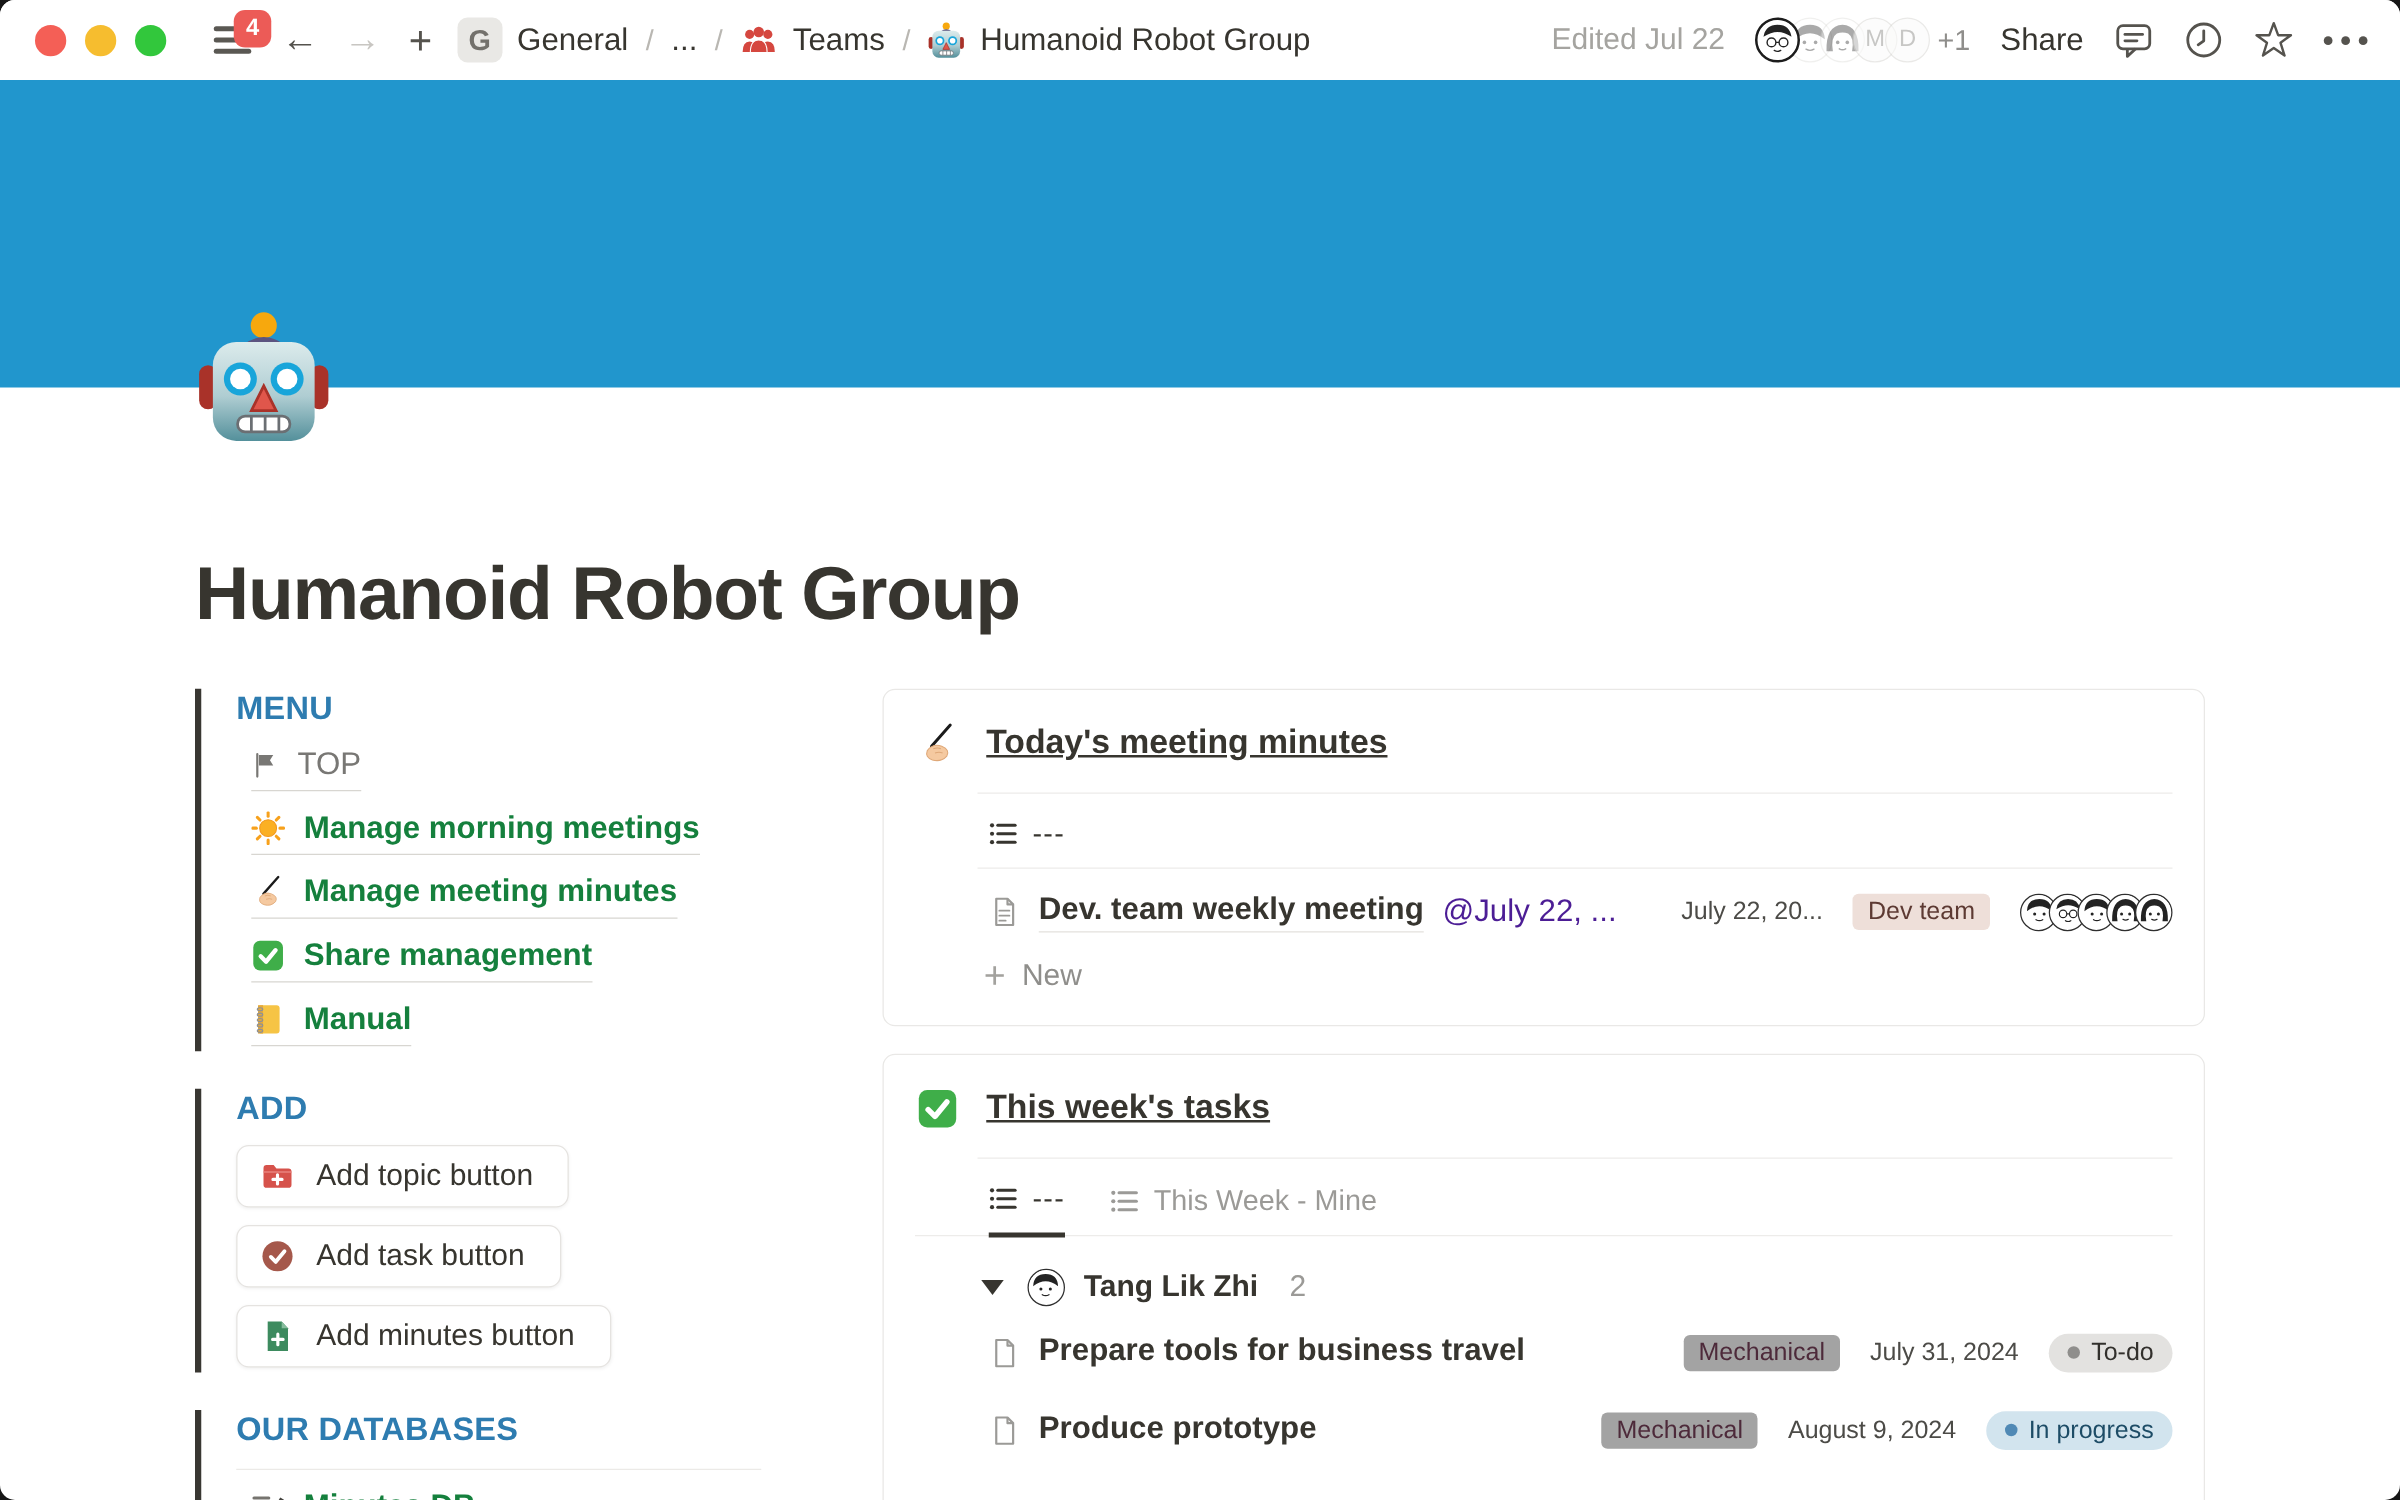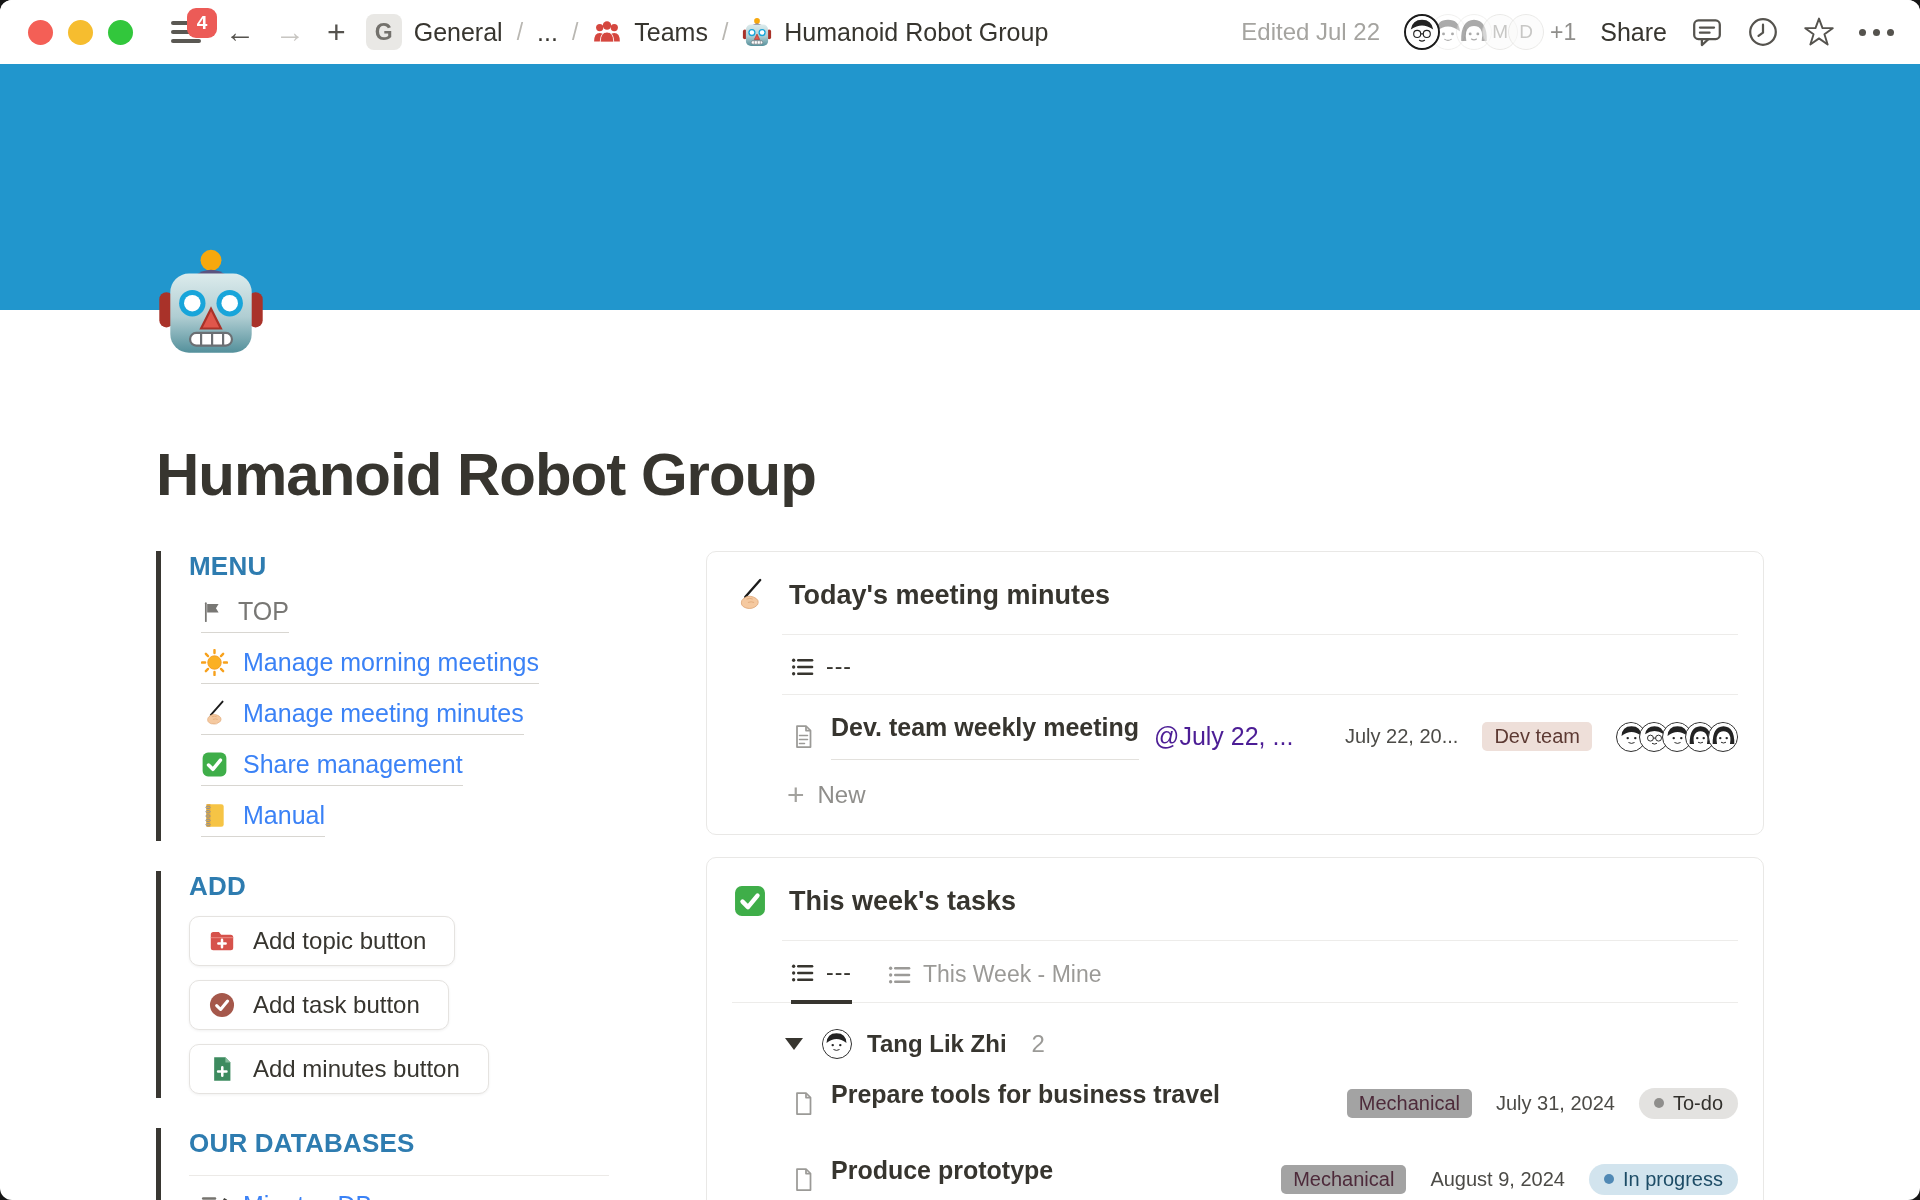--- a/index.html
+++ b/index.html
@@ -52,46 +52,46 @@
 
   .columns { display:flex; gap:70px; margin-top:42px; align-items:flex-start; }
   .left-col { width:480px; flex:0 0 auto; }
   .right-col { flex:1; display:flex; flex-direction:column; gap:22px; }
 
   
   .section { border-left:5px solid #393732; padding:0 0 4px 28px; margin-bottom:30px; }
   .section h3 { color:#2E7CB0; font-size:26px; font-weight:bold; margin-bottom:4px; letter-spacing:.2px; }
   .menu-item { display:flex; align-items:center; margin-top:15px; padding-left:12px; }
   .link { display:inline-flex; align-items:center; gap:15px; border-bottom:1.5px solid #D8D6D1;
-    padding-bottom:6px; cursor:pointer; font-size:25px; font-weight:400; color:#3b82f6; }
+    padding-bottom:6px; cursor:pointer; font-size:25px; font-weight:700; color:#15803d; }
   .link.gray { color:#787774; font-weight:normal; }
   .mi { width:27px; height:27px; flex:0 0 auto; }
   .add-btn { display:flex; width:fit-content; align-items:center; gap:17px; background:#FFF;
     border:1px solid #E5E3E0; border-radius:10px; box-shadow:0 1px 3px rgba(0,0,0,.06);
     padding:10px 28px 10px 18px; font-size:24px; font-weight:500; color:#37352F;
     margin-top:14px; cursor:pointer; }
   .add-btn .mi { width:28px; height:28px; }
   .db-rule { border:none; border-top:1px solid #ECEAE7; width:420px; margin:16px 0 2px 0; }
 
   
   .card { border:1px solid #E9E8E6; border-radius:10px; background:#FFF; }
-  .card-header { display:flex; align-items:center; gap:22px; padding:26px 26px 22px 26px; }
+  .card-header { display:flex; align-items:flex-start; gap:22px; padding:26px 26px 22px 26px;text-decoration:underline; }
   .card-header .hicon { width:34px; height:34px; flex:0 0 auto; }
   .card-title { font-size:27px; font-weight:bold; color:#37352F; }
   .card-divider { height:1px; background:#EDECEA; margin:0 25px 0 75px; }
   .tab-row { display:flex; align-items:flex-end; gap:36px; padding:18px 25px 0 84px; }
   .tab { display:flex; align-items:center; gap:11px; font-size:23px; padding-bottom:14px; cursor:pointer; }
   .tab .ti { width:24px; height:24px; }
   .tab.active { color:#37352F; }
   .tab.active.bar { border-bottom:4px solid #37352F; margin-bottom:-2px; }
   .tab.inactive { color:#9B9A97; }
   .dashes { letter-spacing:1px; font-weight:500; }
 
   .db-row { display:flex; align-items:center; gap:15px; padding:18px 25px 6px 84px; cursor:pointer; }
-  .row-title { font-size:25px; font-weight:bold; color:#37352F; border-bottom:1.5px solid #E3E1DD; padding-bottom:17px; white-space:nowrap; }
+  .row-title { font-size:25px; font-weight:bold; color:#37352F; border-bottom:1.5px solid #E3E1DD; padding-bottom:3px; white-space:nowrap; }
   .mention { font-size:25px; color:#4c1d95; white-space:nowrap; }
   .rowicon { width:25px; height:25px; color:#9B9A97; flex:0 0 auto; }
   .row-right { margin-left:auto; display:flex; align-items:center; gap:24px; }
   .cell-date { font-size:20px; color:#4C4B47; white-space:nowrap; }
   .tag { font-size:20px; border-radius:5px; padding:3px 12px; white-space:nowrap; }
   .tag.devteam { background:#EEDFD9; color:#5D3A33; }
   .tag.mech { background:#a3a3a3; color:#4D2A3A; }
   .minis { display:flex; }
   .minis .av { width:30px; height:30px; margin-left:-7px; border:1.5px solid #2F2F2F; background:#FFF; opacity:1; }
   .minis .av:first-child { margin-left:0; }

